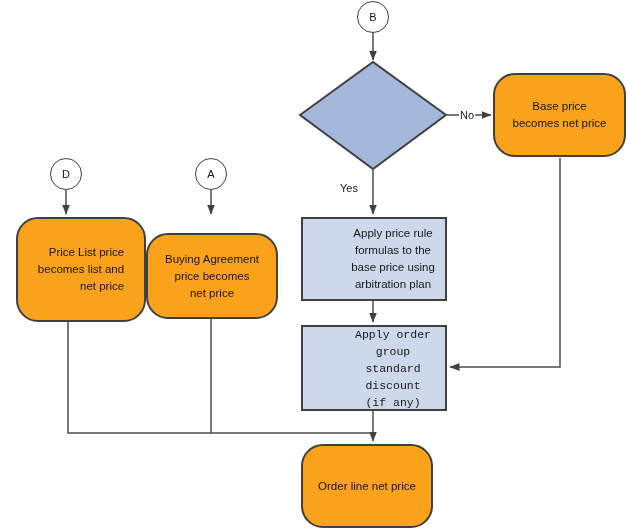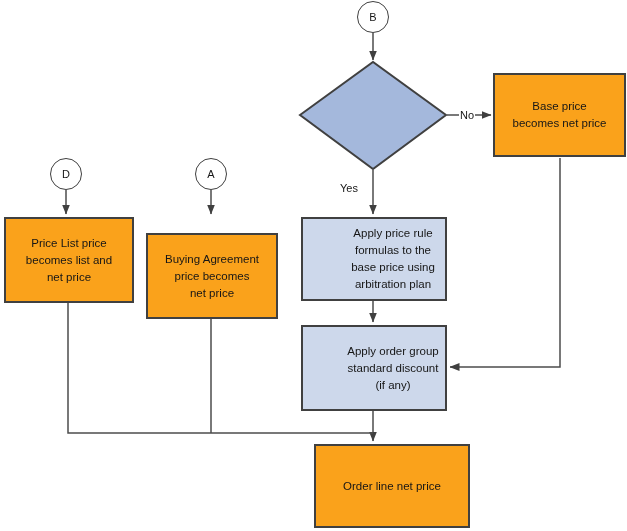--- a/index.html
+++ b/index.html
@@ -32,21 +32,21 @@
     border: 2px solid var(--node-border);
     display: flex;
     align-items: center;
     justify-content: center;
     text-align: center;
     font-size: 11.5px;
     line-height: 17px;
     white-space: pre-line;
     padding: 2px;
   }
-  .process { background: var(--process-fill); }
+  .process { background: var(--process-fill); border-radius: 22px; }
   .step { background: var(--step-fill); padding-left: 40px; }
   .circle-node {
     position: absolute;
     width: 32px; height: 32px;
     border: 1.5px solid var(--node-border);
     border-radius: 50%;
     background: #fff;
     display: flex;
     align-items: center;
     justify-content: center;
@@ -117,35 +117,35 @@
     <span>D</span>
   </div>
   <div class="circle-node" style="left:195px; top:158px;">
     <span>A</span>
   </div>
 
 
   <div class="node process" style="left:493px; top:73px;  width:133px; height:84px;">Base price
 becomes net price</div>
 
-  <div class="node process" style="left:4px;   top:217px; width:130px; height:86px;">Price List price
+  <div class="node process" style="left:16px;   top:217px; width:130px; height:105px;text-align:right;">Price List price
 becomes list and
 net price</div>
 
   <div class="node process" style="left:146px; top:217px; width:132px; height:86px;margin-top:16px;">Buying Agreement
 price becomes
 net price</div>
 
   <div class="node step" style="left:301px; top:217px; width:146px; height:84px;">Apply price rule
 formulas to the
 base price using
 arbitration plan</div>
 
-  <div class="node step" style="left:301px; top:325px; width:146px; height:86px;">Apply order group
+  <div class="node step" style="left:301px; top:325px; width:146px; height:86px;font-family:Liberation Mono, monospace;">Apply order group
 standard discount
 (if any)</div>
 
-  <div class="node process" style="left:314px; top:444px; width:156px; height:84px;">Order line net price</div>
+  <div class="node process" style="left:301px; top:444px; width:132px; height:84px;">Order line net price</div>
 
   <div class="edge-label no">No</div>
   <div class="edge-label yes">Yes</div>
 
 </div>
 
 </body></html>

